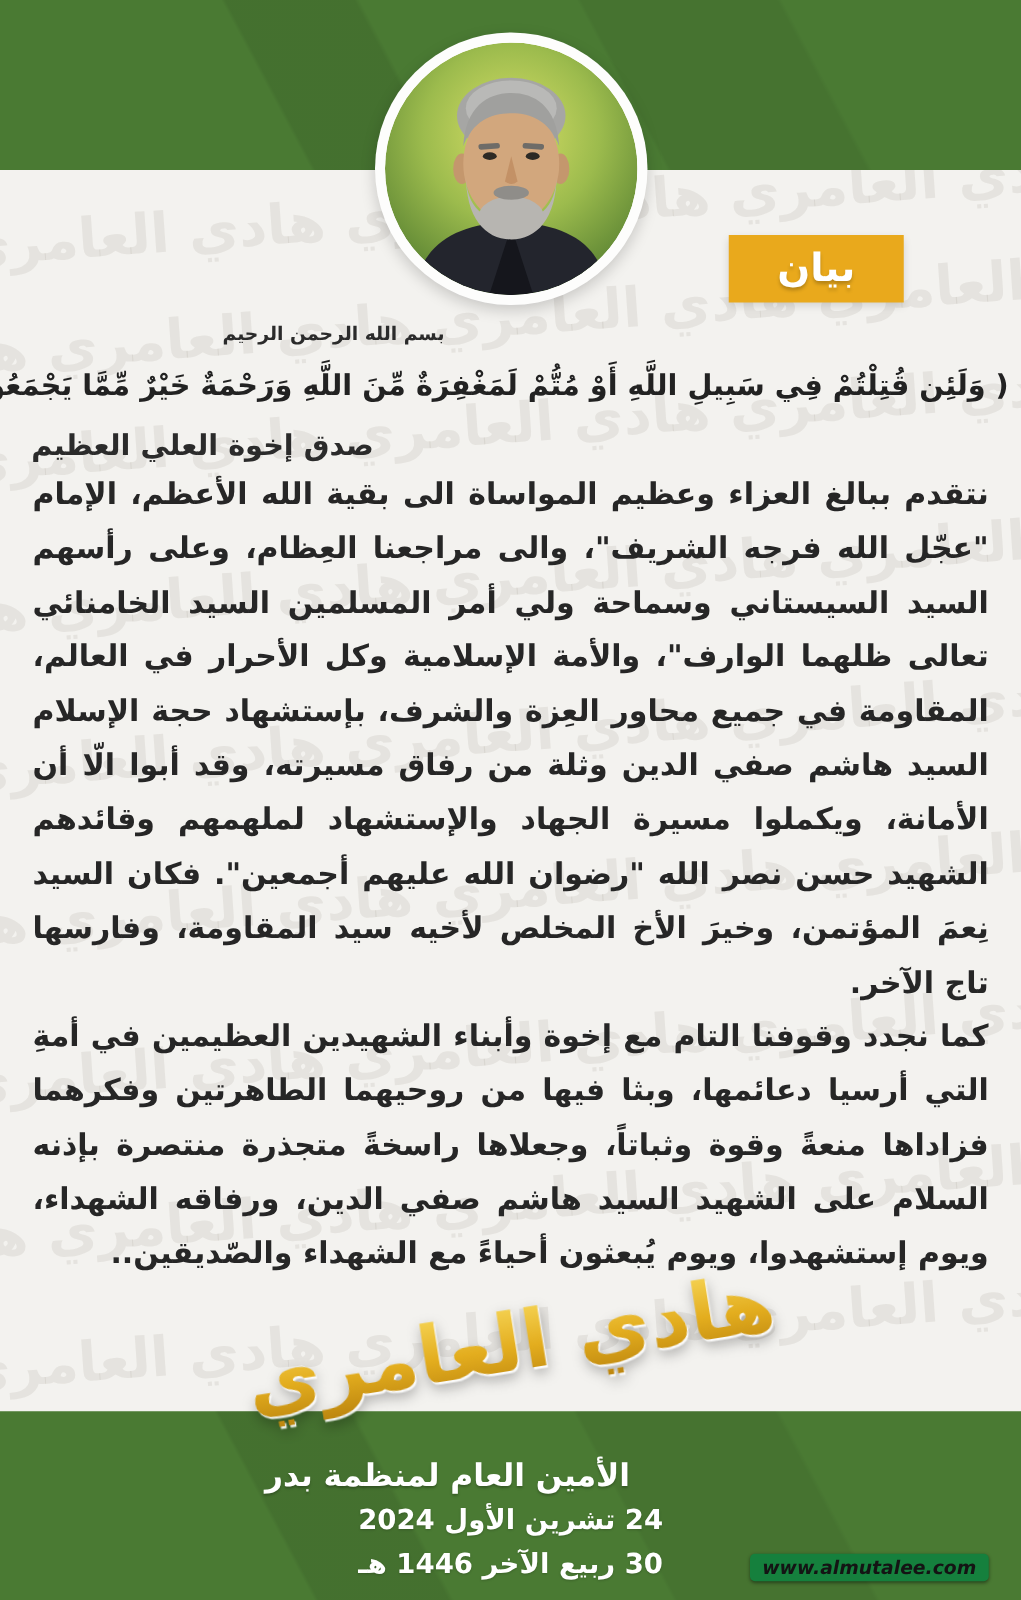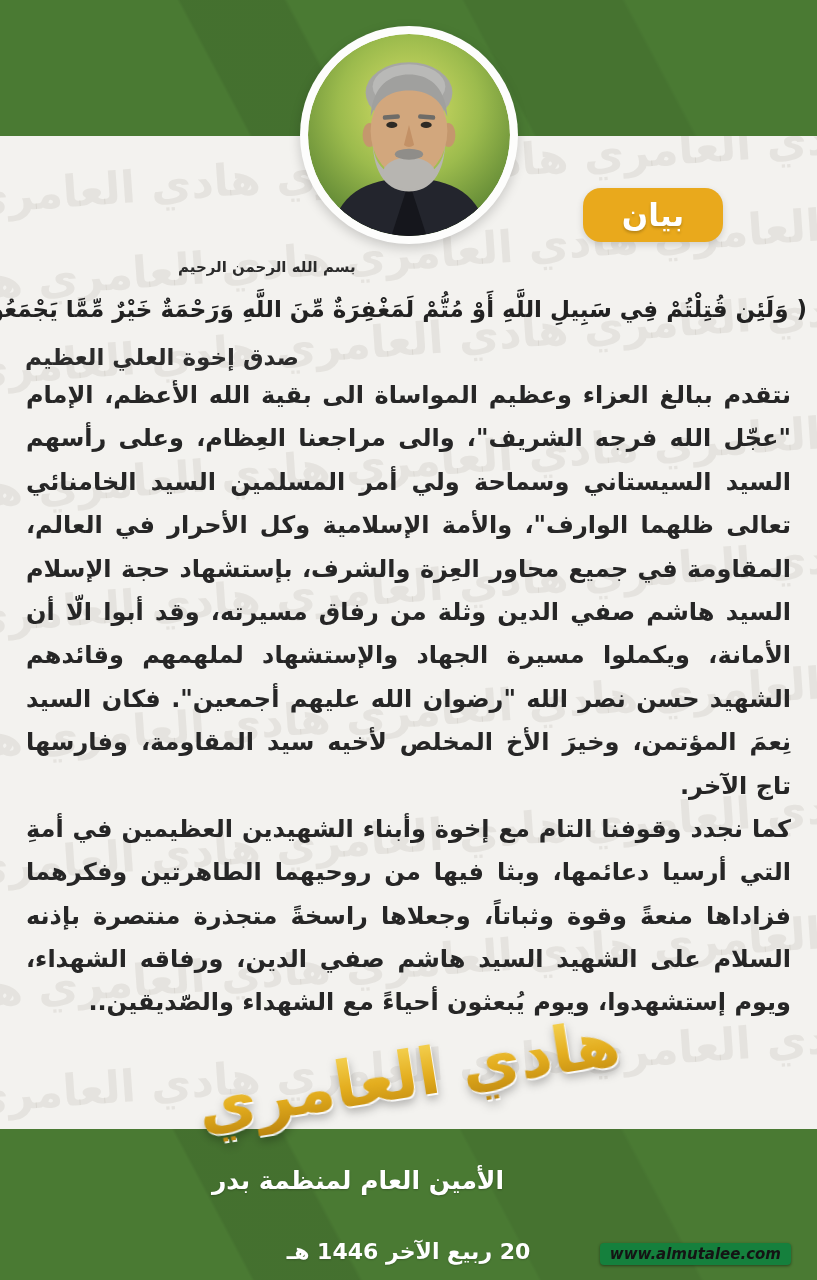--- a/index.html
+++ b/index.html
@@ -39,21 +39,21 @@
     position:absolute; left:300px; top:26px; width:218px; height:218px;
     border-radius:50%; background:#fdfdfc; z-index:3;
     box-shadow:0 4px 12px rgba(0,0,0,0.18);
     display:flex; align-items:center; justify-content:center;
   }
   .photo { width:202px; height:202px; border-radius:50%; overflow:hidden; display:block; }
 
   
   .badge {
     position:absolute; left:583px; top:188px; width:140px; height:54px; z-index:4;
-    background:#e9a91c; border-radius:18px; color:#ffffff;
+    background:#e9a91c; border-radius:0; color:#ffffff;
     font-size:31px; font-weight:bold; display:flex; align-items:center; justify-content:center;
     text-shadow:0 2px 3px rgba(0,0,0,0.22); box-shadow:0 3px 7px rgba(0,0,0,0.15);
     direction:rtl;
   }
 
   
   .basmala {
     position:absolute; top:258px; left:178px; z-index:3;
     font-size:15px; font-weight:bold; color:#2b2b2b; direction:rtl; white-space:nowrap;
   }
@@ -192,17 +192,18 @@
     <div class="bline">كما نجدد وقوفنا التام مع إخوة وأبناء الشهيدين العظيمين في أمةِ حزب الله</div>
     <div class="bline">التي أرسيا دعائمها، وبثا فيها من روحيهما الطاهرتين وفكرهما العظيم،</div>
     <div class="bline end">فزاداها منعةً وقوة وثباتاً، وجعلاها راسخةً متجذرة منتصرة بإذنه تعالى..</div>
     <div class="bline">السلام على الشهيد السيد هاشم صفي الدين، ورفاقه الشهداء، يوم وُلِدوا،</div>
     <div class="bline end">ويوم إستشهدوا، ويوم يُبعثون أحياءً مع الشهداء والصّديقين..</div>
   </div>
 
   <div class="sig-calligraphy">هادي العامري</div>
 
   <div class="sig-title">الأمين العام لمنظمة بدر</div>
-  <div class="date hijri">20 ربيع الآخر 1446 هـ</div>
+  <div class="date greg">24 تشرين الأول 2024</div>
+  <div class="date hijri">30 ربيع الآخر 1446 هـ</div>
 
   <div class="website-pill">www.almutalee.com</div>
 
 </div>
 
 </body></html>

